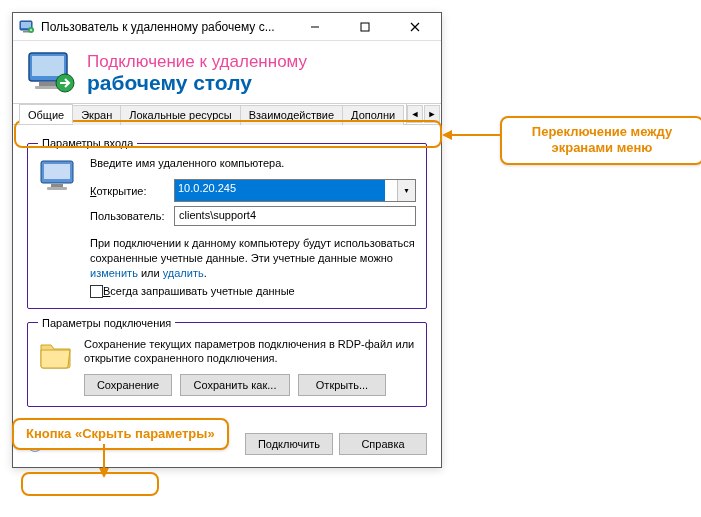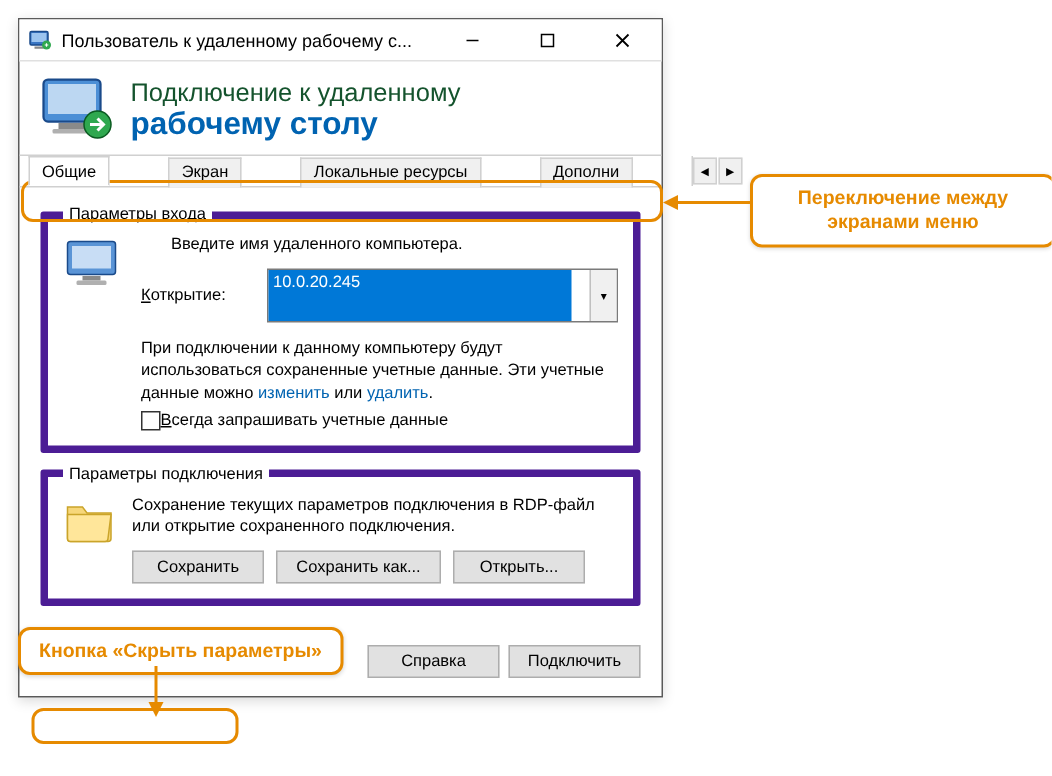--- a/index.html
+++ b/index.html
@@ -54,36 +54,35 @@
     display: flex;
     align-items: center;
     gap: 12px;
     padding: 10px 14px 8px 14px;
   }
   .rdp-icon {
     width: 48px; height: 44px;
     position: relative;
   }
   .header-text .line1 {
-    font-size: 17px; color: #14532d;
+    font-size: 17px; color: #ec4899;
   }
   .header-text .line2 {
     font-size: 21px; font-weight: 600; color: #0063b1;
     line-height: 1.05;
   }
 
   .tabs-row {
     display: flex;
     align-items: stretch;
     border-top: 1px solid #d0d0d0;
     border-bottom: 1px solid #d0d0d0;
     height: 22px;
     padding-left: 6px;
     position: relative;
-    gap: 40px;
   }
   .tab {
     padding: 3px 8px;
     font-size: 11px;
     border: 1px solid transparent;
     position: relative;
     top: 1px;
     background: #f0f0f0;
     border-color:#d0d0d0;
     border-bottom: none;
@@ -109,47 +108,47 @@
     font-size: 9px;
     border: 1px solid #d0d0d0;
     background:#f0f0f0;
     margin:1px 1px 1px 0;
   }
 
   .body-area {
     padding: 4px 14px 10px 14px;
   }
   fieldset {
-    border: 5px solid #4c1d95;
+    border: 1px solid #4c1d95;
     border-radius: 2px;
     margin: 8px 0;
     padding: 8px 10px 10px 10px;
   }
   legend { font-size: 11px; padding: 0 4px; }
   .login-row {
     display: flex;
     gap: 10px;
     align-items: flex-start;
   }
   .monitor-icon {
     width: 42px; height: 42px; flex-shrink:0;
   }
   .login-fields { flex:1; font-size: 11px; }
-  .login-fields .prompt { margin-bottom: 10px; margin-left: 20px; }
+  .login-fields .prompt { margin-bottom: 10px; }
   .field-row {
     display: flex; align-items: center; gap: 6px;
     margin: 4px 0;
   }
   .field-row label { width: 78px; text-align:left; }
   .field-row label .ul { text-decoration: underline; }
   .combo {
     flex:1;
     display:flex;
     border: 1px solid #7a7a7a;
-    height: 36px;
+    height: 23px;
     background:#fff;
     gap:12px;
   }
   .combo .sel {
     flex:1;
     background:#0078d7;
     color:#fff;
     padding: 2px 3px;
     font-size:11px;
   }
@@ -278,20 +277,21 @@
     <div class="header-text">
       <div class="line1">Подключение к удаленному</div>
       <div class="line2">рабочему столу</div>
     </div>
   </div>
 
   <div class="tabs-row">
     <span class="tab active">Общие</span>
     <span class="tab">Экран</span>
     <span class="tab">Локальные ресурсы</span>
+    <span class="tab">Взаимодействие</span>
     <span class="tab">Дополни</span>
     <span class="tab-scroll">
       <span class="arrow">◄</span>
       <span class="arrow">►</span>
     </span>
   </div>
 
   <div class="body-area">
 
     <fieldset>
@@ -307,20 +307,24 @@
         </span>
         <div class="login-fields">
           <div class="prompt">Введите имя удаленного компьютера.</div>
           <div class="field-row">
             <label><span class="ul">К</span><span>открытие:</span></label>
             <div class="combo">
               <span class="sel">10.0.20.245</span>
               <span class="dd">▾</span>
             </div>
           </div>
+          <div class="field-row">
+            <label>Пользователь:</label>
+            <div class="textbox">clients\support4</div>
+          </div>
           <div class="note">
             <span>При подключении к данному компьютеру будут использоваться сохраненные учетные данные.  Эти учетные данные можно </span><a class="link">изменить</a><span> или </span><a class="link">удалить</a><span>.</span>
           </div>
           <div class="chk-row">
             <span class="chk"></span>
             <span class="chk-label"><span class="ul">В</span><span>сегда запрашивать учетные данные</span></span>
           </div>
         </div>
       </div>
     </fieldset>
@@ -330,40 +334,40 @@
       <div class="conn-row">
         <span class="folder-icon">
           <svg viewBox="0 0 36 34">
             <path d="M3 8 h10 l3 4 h16 v17 a2 2 0 0 1 -2 2 H5 a2 2 0 0 1 -2 -2 Z" fill="#f7d77a" stroke="#caa42a"></path>
             <path d="M3 13 h29 l-2 16 a2 2 0 0 1 -2 2 H5 a2 2 0 0 1 -2 -2 Z" fill="#ffe69a" stroke="#caa42a"></path>
           </svg>
         </span>
         <div class="conn-text">
           <div>Сохранение текущих параметров подключения в RDP-файл или открытие сохраненного подключения.</div>
           <div class="btn-row">
-            <button class="btn">Сохранить</button>
+            <button class="btn">Сохранение</button>
             <button class="btn" style="min-width:110px">Сохранить как...</button>
             <button class="btn">Открыть...</button>
           </div>
         </div>
       </div>
     </fieldset>
 
   </div>
 
   <div class="footer">
     <span class="collapse-btn">
       <svg width="8" height="8">
           <path d="M1 5 L4 2 L7 5" stroke="#2a5a9a" stroke-width="1.4" fill="none"></path>
         </svg>
     </span>
     <span class="label"><span>Скрыть </span><span class="ul">п</span><span>араметры</span></span>
     <span class="spacer"></span>
+    <button class="btn">Подключить</button>
     <button class="btn">Справка</button>
-    <button class="btn">Подключить</button>
   </div>
 
 </div>
 
 <div class="annotation" style="left:14px; top:120px; width:428px; height:28px;"></div>
 
 <div class="callout" style="left:500px; top:116px; width:204px;">
   <span>Переключение между экранами меню</span>
 </div>
 <svg class="arrow-svg" style="left:442px; top:126px;" width="60" height="20">

